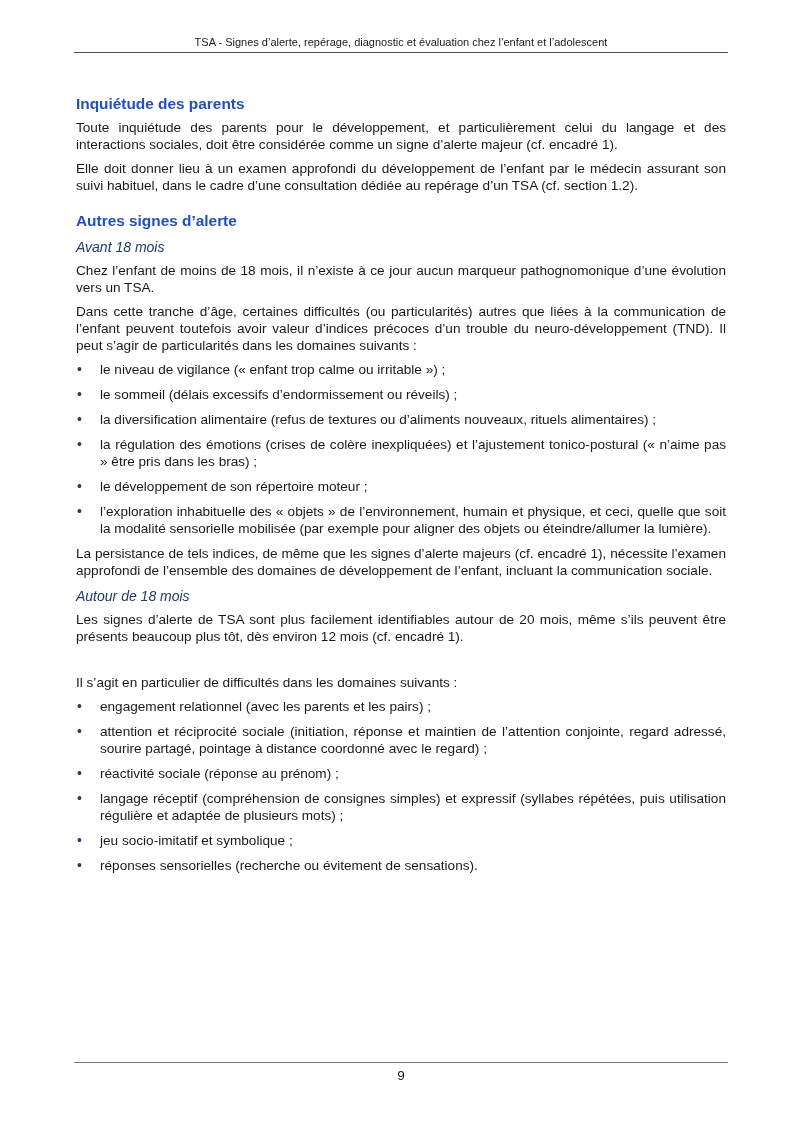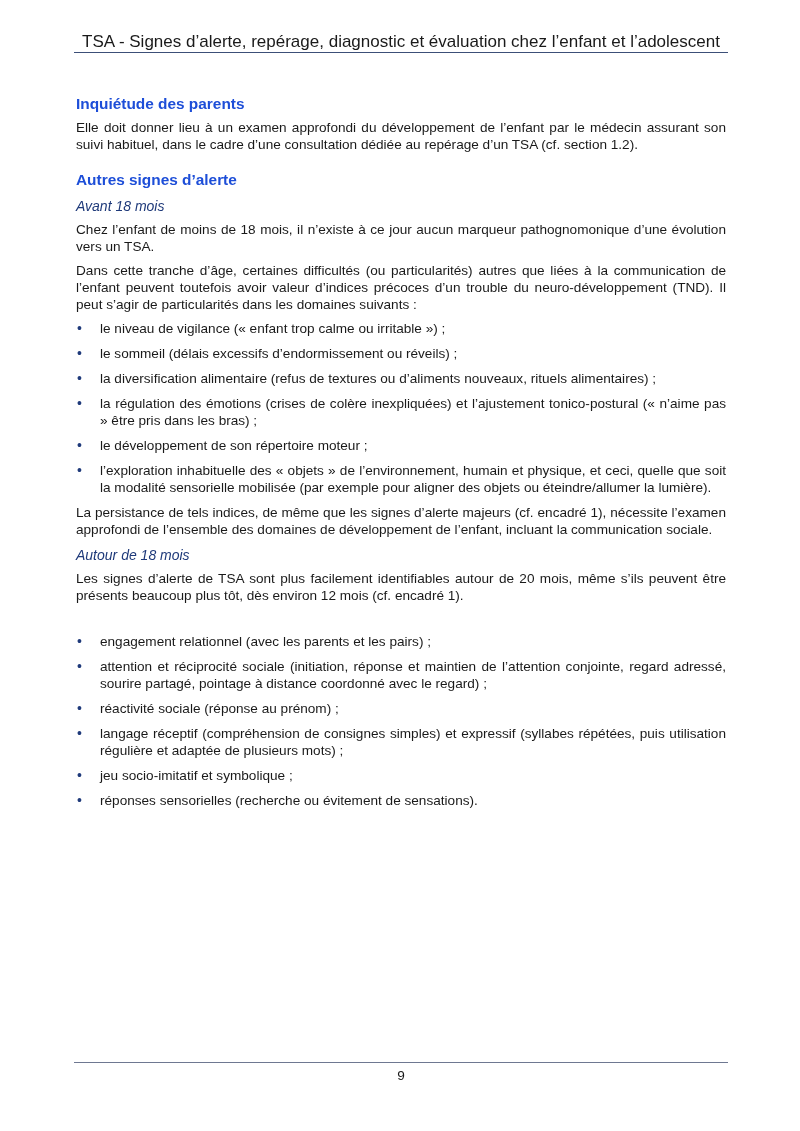--- a/index.html
+++ b/index.html
@@ -1,19 +1,19 @@
 <!DOCTYPE html>
 <html><head>
   <meta charset="utf-8">
   <style>
     html, body { margin: 0; padding: 0; background: #ffffff; }
     body { width: 800px; height: 1131px; position: relative; overflow: hidden;
       font-family: "Liberation Sans", sans-serif; color: #1a1a1a; }
     .header { position: absolute; left: 74px; top: 34px; width: 654px; text-align: center;
-      font-size: 17px; line-height: 16px; color: #1a1a1a; }
+      font-size: 11px; line-height: 16px; color: #1a1a1a; }
     .header-rule { position: absolute; left: 74px; top: 52px; width: 654px; height: 0;
       border-top: 1.5px solid #3c4f78; }
     .content { position: absolute; left: 76px; top: 94px; width: 650px; font-size: 13.6px; line-height: 17px; }
     .h2 { color: #1d4ed8; font-weight: bold; font-size: 15.4px; line-height: 19px; margin: 0 0 6px 0; }
     .h3 { color: #1f3a7a; font-style: italic; font-size: 14px; line-height: 18px; margin: 8px 0 6px 0; }
     p { margin: 0 0 7px 0; text-align: justify; }
     ul { list-style: none; margin: 0 0 6px 0; padding: 0; }
     li { position: relative; padding-left: 24px; margin: 0 0 8px 0; text-align: justify; }
     li .bullet { position: absolute; left: 1px; top: 0; color: #1f3a7a; font-size: 14px; }
     .gap-h2 { height: 10px; }
@@ -24,40 +24,42 @@
       font-size: 13.6px; line-height: 16px; }
   </style>
 </head>
 <body>
 
 <div class="header">TSA - Signes d’alerte, repérage, diagnostic et évaluation chez l’enfant et l’adolescent</div>
 <div class="header-rule"></div>
 
 <div class="content">
   <div class="h2">Inquiétude des parents</div>
+  <p>Toute inquiétude des parents pour le développement, et particulièrement celui du langage et des interactions sociales, doit être considérée comme un signe d’alerte majeur (cf. encadré 1).</p>
   <p>Elle doit donner lieu à un examen approfondi du développement de l’enfant par le médecin assurant son suivi habituel, dans le cadre d’une consultation dédiée au repérage d’un TSA (cf. section 1.2).</p>
   <div class="gap-h2"></div>
 
   <div class="h2">Autres signes d’alerte</div>
   <div class="h3">Avant 18 mois</div>
   <p>Chez l’enfant de moins de 18 mois, il n’existe à ce jour aucun marqueur pathognomonique d’une évolution vers un TSA.</p>
   <p>Dans cette tranche d’âge, certaines difficultés (ou particularités) autres que liées à la communication de l’enfant peuvent toutefois avoir valeur d’indices précoces d’un trouble du neuro-développement (TND). Il peut s’agir de particularités dans les domaines suivants :</p>
   <ul>
     <li><span class="bullet">•</span><span>le niveau de vigilance (« enfant trop calme ou irritable ») ;</span></li>
     <li><span class="bullet">•</span><span>le sommeil (délais excessifs d’endormissement ou réveils) ;</span></li>
     <li><span class="bullet">•</span><span>la diversification alimentaire (refus de textures ou d’aliments nouveaux, rituels alimentaires) ;</span></li>
     <li><span class="bullet">•</span><span>la régulation des émotions (crises de colère inexpliquées) et l’ajustement tonico-postural (« n’aime pas » être pris dans les bras) ;</span></li>
     <li><span class="bullet">•</span><span>le développement de son répertoire moteur ;</span></li>
     <li><span class="bullet">•</span><span>l’exploration inhabituelle des « objets » de l’environnement, humain et physique, et ceci, quelle que soit la modalité sensorielle mobilisée (par exemple pour aligner des objets ou éteindre/allumer la lumière).</span></li>
   </ul>
   <p>La persistance de tels indices, de même que les signes d’alerte majeurs (cf. encadré 1), nécessite l’examen approfondi de l’ensemble des domaines de développement de l’enfant, incluant la communication sociale.</p>
 
   <div class="h3">Autour de 18 mois</div>
   <p>Les signes d’alerte de TSA sont plus facilement identifiables autour de 20 mois, même s’ils peuvent être présents beaucoup plus tôt, dès environ 12 mois (cf. encadré 1).</p>
   <div class="gap-big"></div>
+  <p>Il s’agit en particulier de difficultés dans les domaines suivants :</p>
   <ul>
     <li><span class="bullet">•</span><span>engagement relationnel (avec les parents et les pairs) ;</span></li>
     <li><span class="bullet">•</span><span>attention et réciprocité sociale (initiation, réponse et maintien de l’attention conjointe, regard adressé, sourire partagé, pointage à distance coordonné avec le regard) ;</span></li>
     <li><span class="bullet">•</span><span>réactivité sociale (réponse au prénom) ;</span></li>
     <li><span class="bullet">•</span><span>langage réceptif (compréhension de consignes simples) et expressif (syllabes répétées, puis utilisation régulière et adaptée de plusieurs mots) ;</span></li>
     <li><span class="bullet">•</span><span>jeu socio-imitatif et symbolique ;</span></li>
     <li><span class="bullet">•</span><span>réponses sensorielles (recherche ou évitement de sensations).</span></li>
   </ul>
 </div>
 

